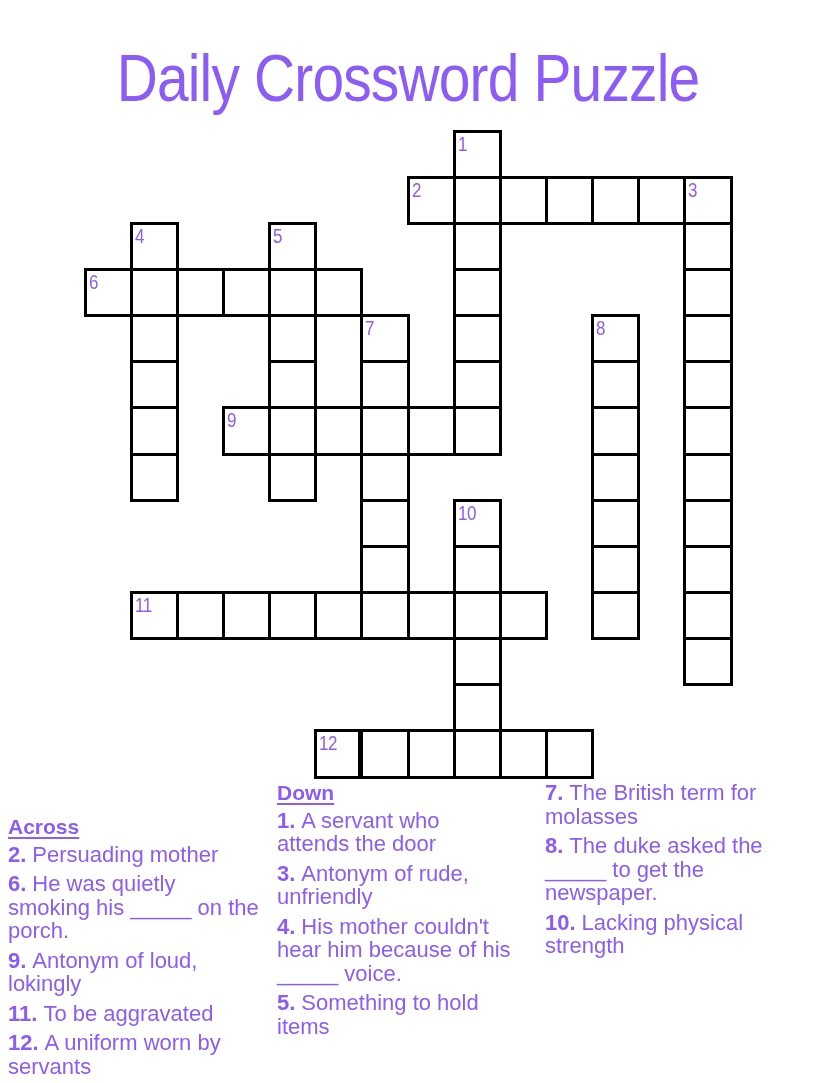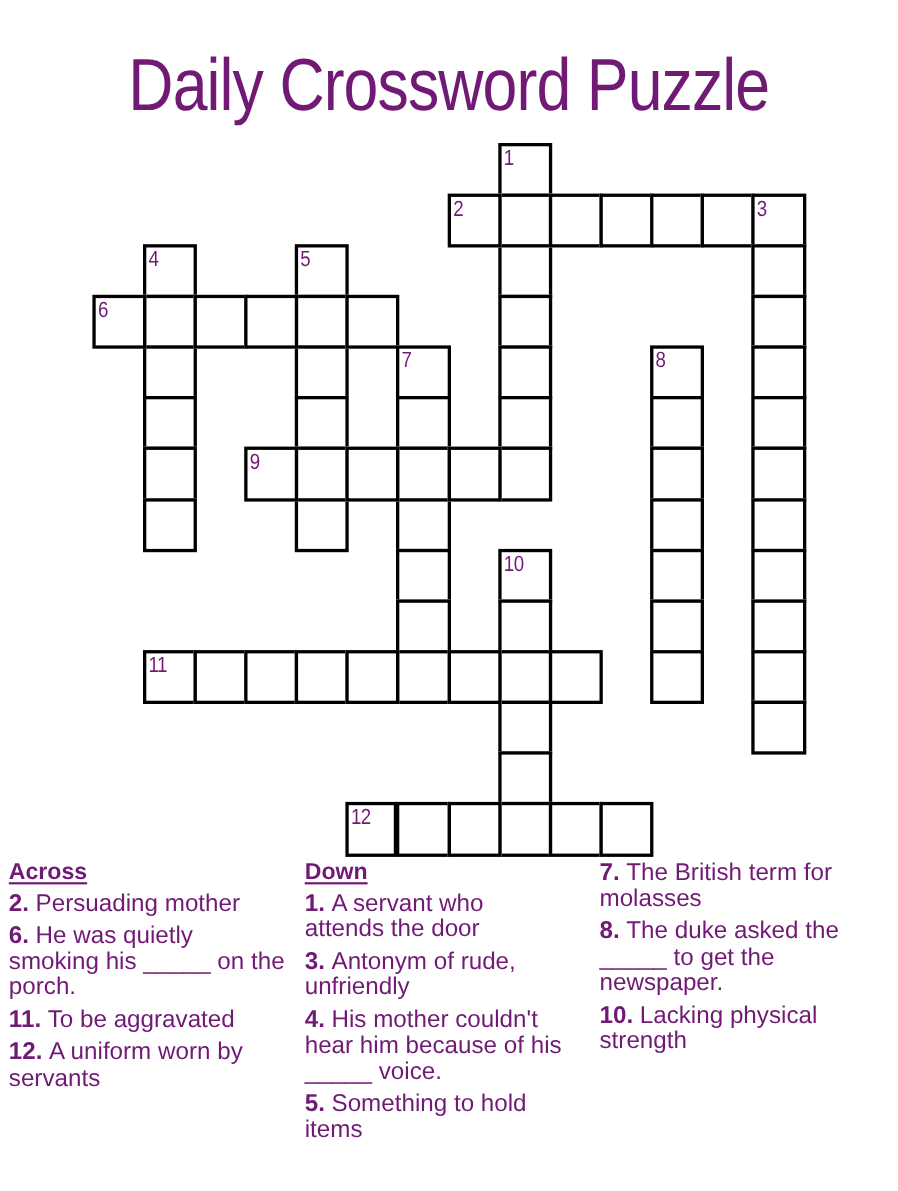--- a/index.html
+++ b/index.html
@@ -1,21 +1,21 @@
 <!DOCTYPE html>
 <html><head>
 <meta charset="utf-8">
 <style>
   html, body { margin: 0; padding: 0; background: #ffffff; }
   .page {
     position: relative;
     width: 816px;
     height: 1083px;
     background: #ffffff;
-    color: #701a75;
+    color: #8b5cf6;
     font-family: "Liberation Sans", sans-serif;
     overflow: hidden;
   }
   .title {
     position: absolute;
     left: 0;
     top: 44px;
     width: 816px;
     margin: 0;
     text-align: center;
@@ -38,21 +38,21 @@
     position: absolute;
     left: 2px;
     top: 1px;
     font-size: 20px;
     line-height: 1;
     letter-spacing: -0.5px;
     transform: scaleX(0.85);
     transform-origin: 0 0;
   }
   .clue-col { position: absolute; top: 781px; }
-  .col-across { left: 8px;   width: 266px; }
+  .col-across { left: 8px;   width: 266px; margin-top: 34px; }
   .col-down   { left: 277px; width: 262px; }
   .col-down2  { left: 545px; width: 266px; }
   .clue-col h2 {
     margin: 0 0 4px 0;
     font-size: 21px;
     line-height: 23.5px;
     font-weight: 700;
     text-decoration: underline;
     text-decoration-thickness: 2px;
     text-underline-offset: 3px;
@@ -172,20 +172,22 @@
       <div class="cell" style="left: 498.85px; top: 729.45px; width: 49.15px; height: 49.15px; border-color: rgb(0, 0, 0); background: rgb(255, 255, 255);"></div>
       <div class="cell" style="left: 545px; top: 729.45px; width: 49.15px; height: 49.15px; border-color: rgb(0, 0, 0); background: rgb(255, 255, 255);"></div>
     </div>
 
   <section class="clue-col col-across">
     <h2>Across</h2>
     <p class="clue"><b class="num">2.</b><span class="txt">Persuading mother</span></p>
     <p class="clue"><b class="num">6.</b><span class="txt">He was quietly
 smoking his _____ on the
 porch.</span></p>
+    <p class="clue"><b class="num">9.</b><span class="txt">Antonym of loud,
+lokingly</span></p>
     <p class="clue"><b class="num">11.</b><span class="txt">To be aggravated</span></p>
     <p class="clue"><b class="num">12.</b><span class="txt">A uniform worn by
 servants</span></p>
   </section>
 
   <section class="clue-col col-down">
     <h2>Down</h2>
     <p class="clue"><b class="num">1.</b><span class="txt">A servant who
 attends the door</span></p>
     <p class="clue"><b class="num">3.</b><span class="txt">Antonym of rude,

